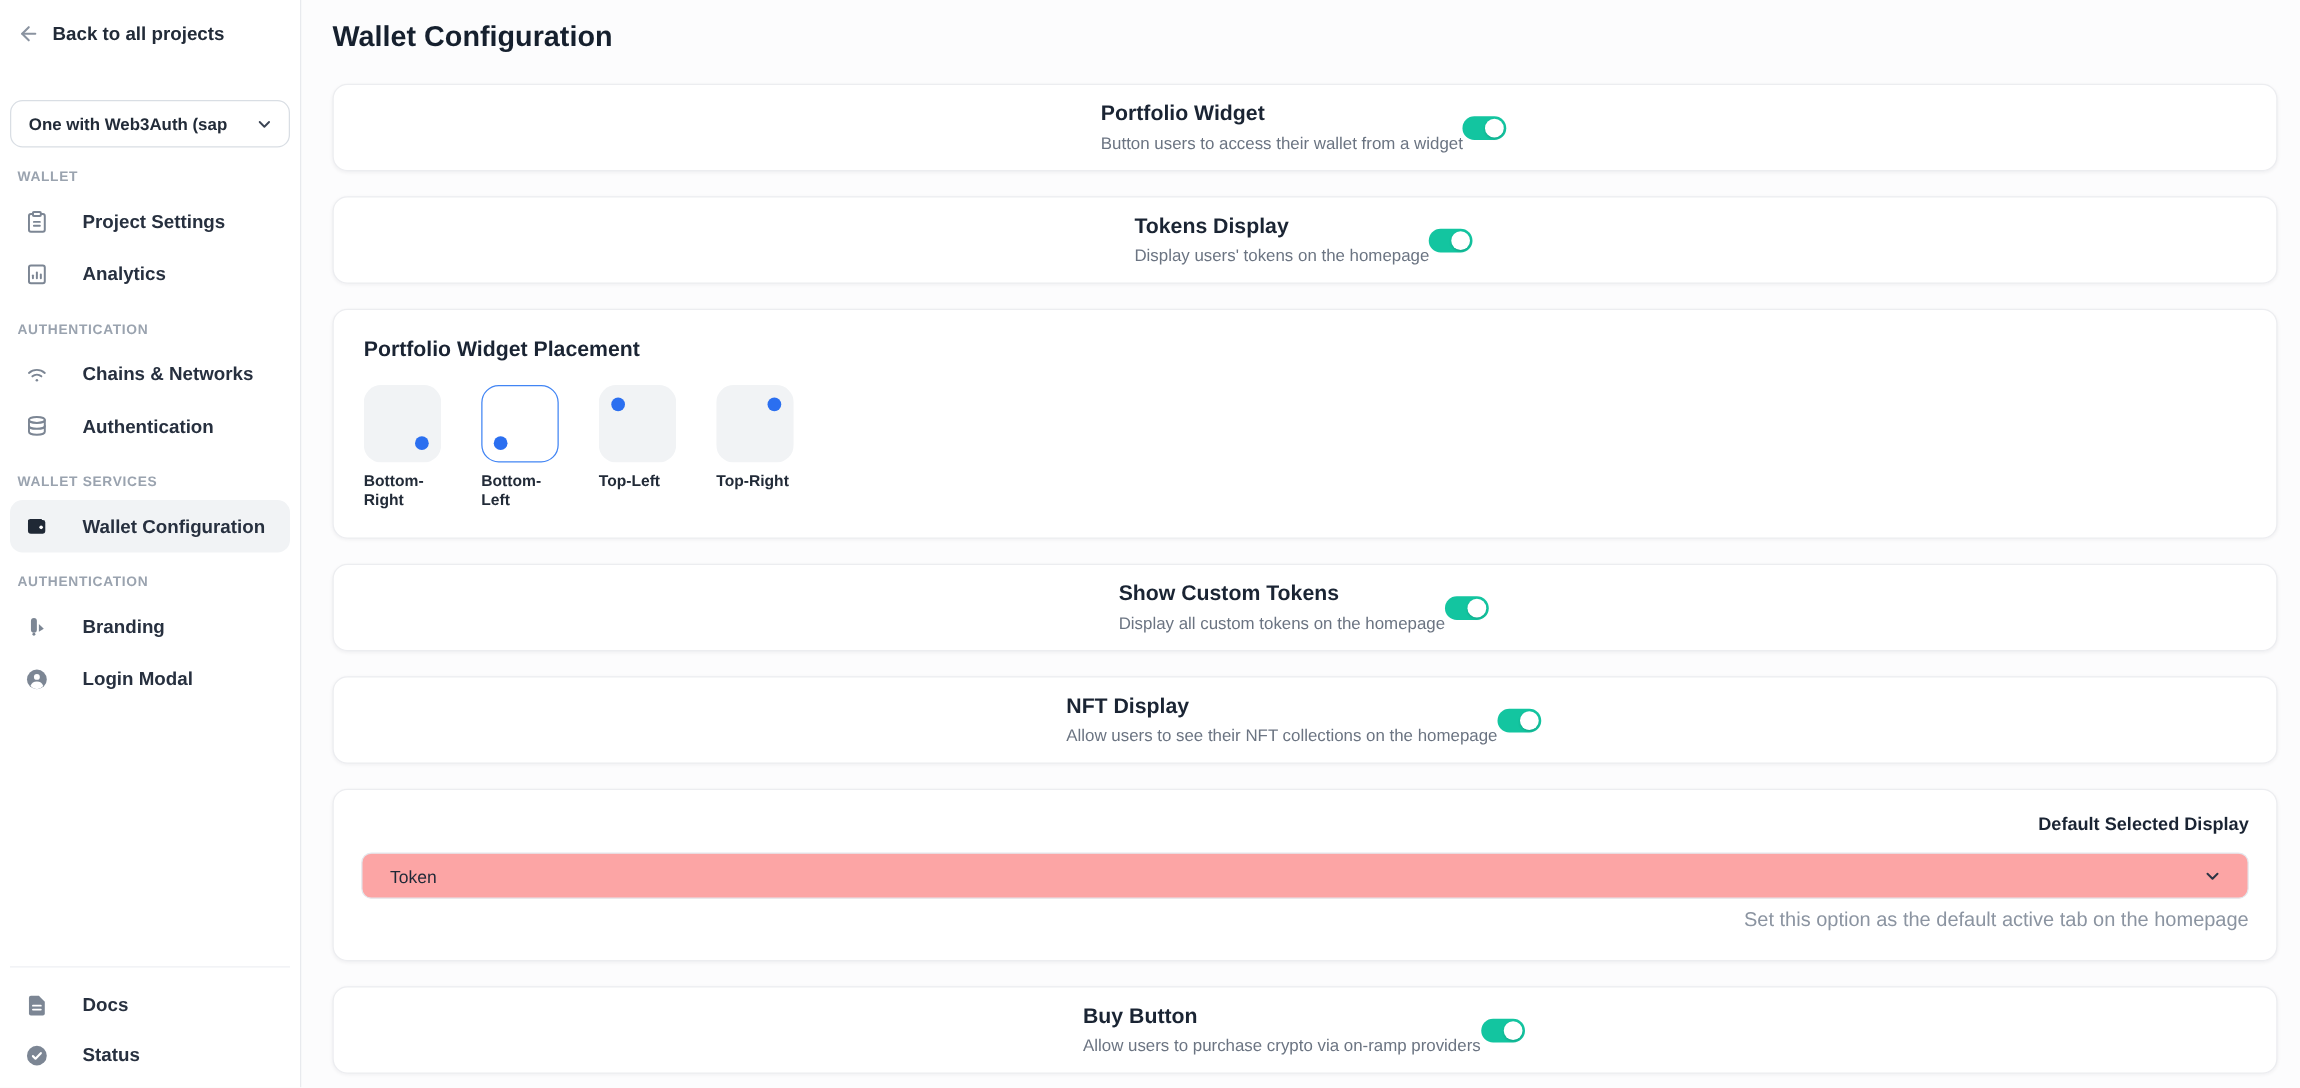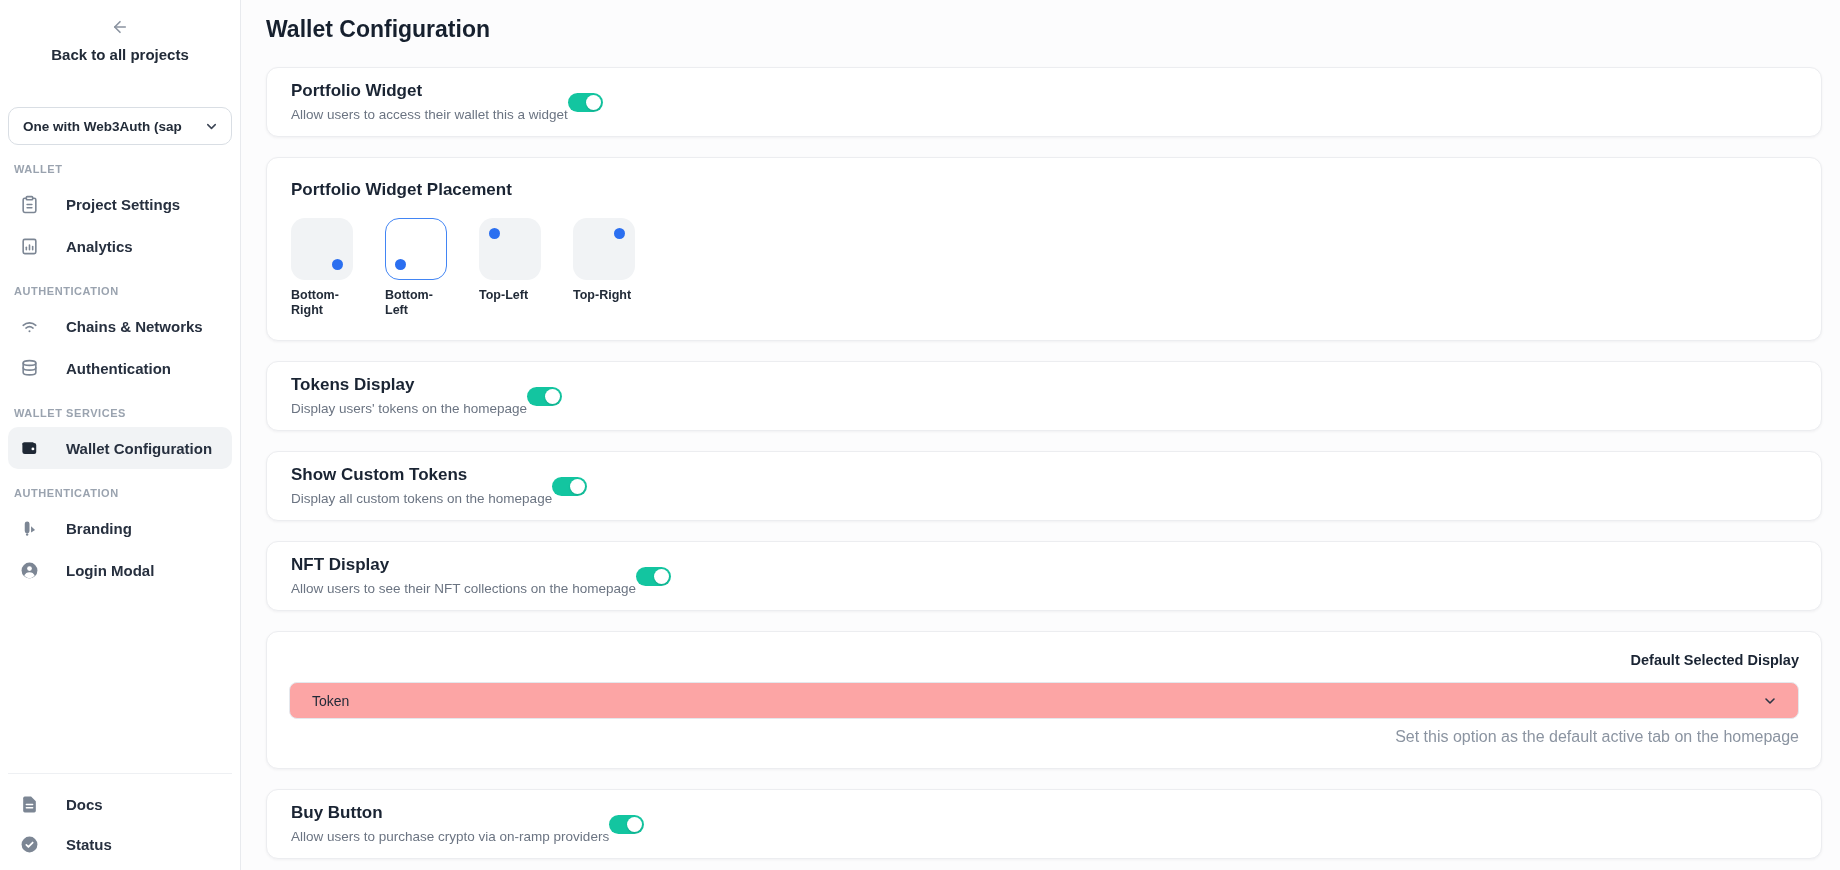--- a/index.html
+++ b/index.html
@@ -10,21 +10,21 @@
   }
 
   
   .sidebar {
     width:241px; height:870px; background:#ffffff;
     border-right:1px solid #e8eaee; display:flex; flex-direction:column;
     padding:14px 8px 0 8px; flex-shrink:0;
   }
   .back-link {
     display:flex; align-items:center; gap:10px; padding:4px 6px;
-    font-size:15px; font-weight:700; color:#222b38; cursor:pointer;flex-direction:column;
+    font-size:15px; font-weight:700; color:#222b38; cursor:pointer;
   }
   .back-link .icn { color:#8a93a0; }
   .project-select {
     margin-top:40px; height:38px; border:1px solid #d9dee4; border-radius:10px;
     background:#fff; display:flex; align-items:center; justify-content:space-between;
     padding:0 12px 0 14px; cursor:pointer; overflow:hidden;
   }
   .project-select .val {
     font-size:13.5px; font-weight:600; color:#222b38; white-space:nowrap;
     overflow:hidden; max-width:168px;
@@ -49,21 +49,21 @@
 
   
   .main { flex:1; padding:16px 18px 0 25px; display:flex; flex-direction:column; }
   .page-title { font-size:23px; font-weight:800; color:#16202e; margin-bottom:24px; }
 
   .card {
     background:#fff; border:1px solid #ecedf0; border-radius:12px;
     box-shadow:0 1px 3px rgba(16,24,40,.05); margin-bottom:20px;
   }
   .toggle-card {
-    display:flex; align-items:center; justify-content:flex-start;
+    display:flex; align-items:center; justify-content:center;
     padding:13px 26px 13px 24px; min-height:70px;
   }
   .card-title { font-size:17px; font-weight:700; color:#1a2433; line-height:24px; }
   .card-desc { font-size:13.5px; color:#6b7482; line-height:20px; margin-top:2px; }
 
   .toggle {
     width:35px; height:19px; border-radius:10px; background:#d3d8de;
     position:relative; cursor:pointer; flex-shrink:0;
   }
   .toggle.on { background:#13c5a0; }
@@ -236,21 +236,31 @@
   </div>
 </aside>
 
 <main class="main">
 
   <h1 class="page-title">Wallet Configuration</h1>
 
   <section class="card toggle-card">
     <div>
       <div class="card-title">Portfolio Widget</div>
-      <div class="card-desc">Allow users to access their wallet this a widget</div>
+      <div class="card-desc">Button users to access their wallet from a widget</div>
+    </div>
+    <div class="toggle on">
+        <div class="knob"></div>
+      </div>
+  </section>
+
+  <section class="card toggle-card">
+    <div>
+      <div class="card-title">Tokens Display</div>
+      <div class="card-desc">Display users' tokens on the homepage</div>
     </div>
     <div class="toggle on">
         <div class="knob"></div>
       </div>
   </section>
 
   <section class="card placement-card">
     <div class="card-title">Portfolio Widget Placement</div>
     <div class="tiles">
       <div class="tile-wrap">
@@ -271,30 +281,20 @@
           </div>
         <div class="tile-label">Top-Left</div>
       </div>
       <div class="tile-wrap">
         <div class="tile">
             <span class="dot top-right"></span>
           </div>
         <div class="tile-label">Top-Right</div>
       </div>
     </div>
-  </section>
-
-  <section class="card toggle-card">
-    <div>
-      <div class="card-title">Tokens Display</div>
-      <div class="card-desc">Display users' tokens on the homepage</div>
-    </div>
-    <div class="toggle on">
-        <div class="knob"></div>
-      </div>
   </section>
 
   <section class="card toggle-card">
     <div>
       <div class="card-title">Show Custom Tokens</div>
       <div class="card-desc">Display all custom tokens on the homepage</div>
     </div>
     <div class="toggle on">
         <div class="knob"></div>
       </div>

